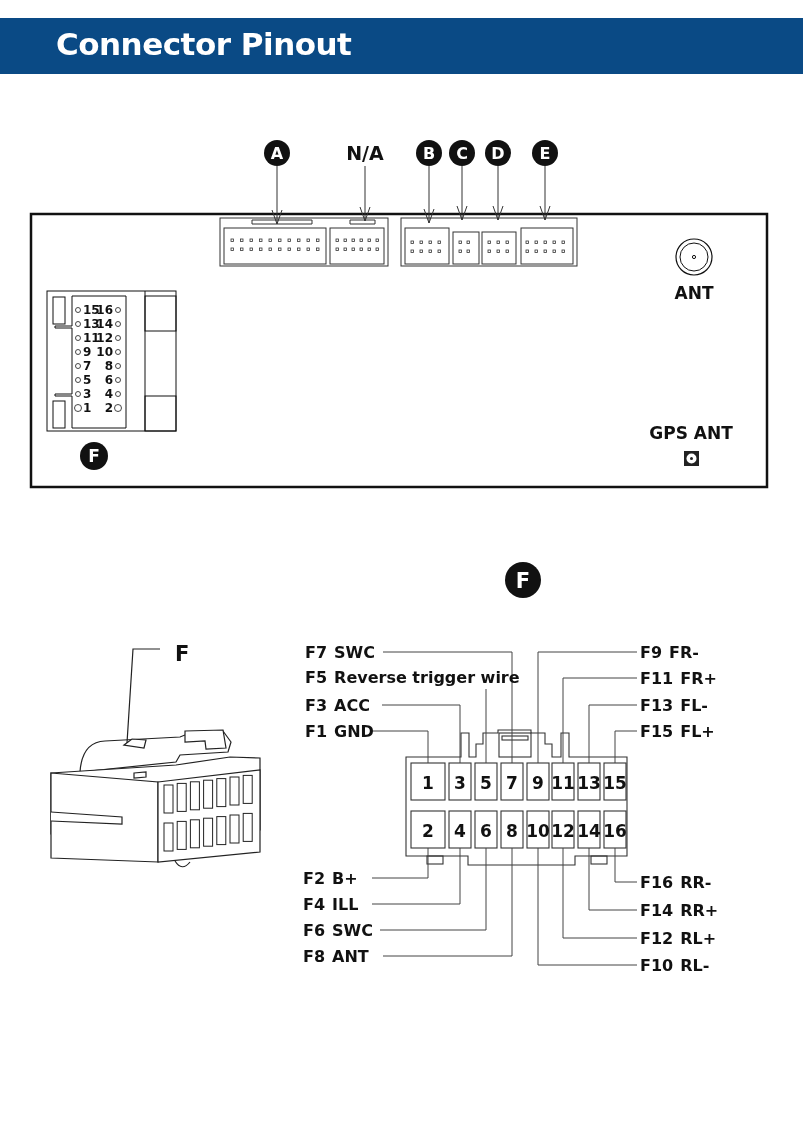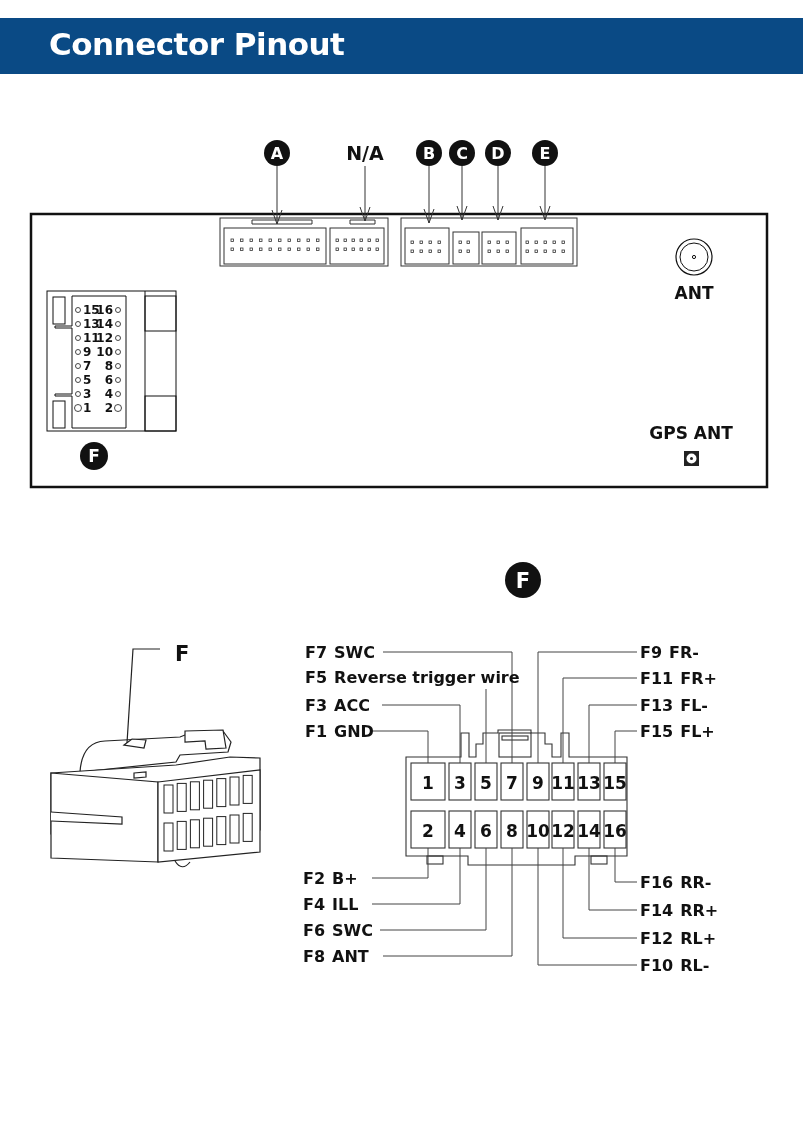--- a/index.html
+++ b/index.html
@@ -1,18 +1,18 @@
 <!DOCTYPE html>
 <html><head>
 <meta charset="utf-8">
 <style>
   html,body{margin:0;padding:0;background:#ffffff;}
   body{width:803px;height:1139px;position:relative;overflow:hidden;font-family:"DejaVu Sans","Liberation Sans",sans-serif;color:#111;}
   .header{position:absolute;left:0;top:18px;width:803px;height:56px;background:#0a4a85;}
-  .header-title{position:absolute;left:49px;top:8px;font-size:31px;font-weight:bold;color:#fff;letter-spacing:-0.5px;font-family:"DejaVu Sans",sans-serif;}
+  .header-title{position:absolute;left:56px;top:8px;font-size:31px;font-weight:bold;color:#fff;letter-spacing:-0.5px;font-family:"DejaVu Sans",sans-serif;}
   svg{position:absolute;left:0;top:0;}
   .lbl{font-family:"DejaVu Sans",sans-serif;font-weight:bold;fill:#111;}
   .pin{font-family:"DejaVu Sans",sans-serif;font-weight:bold;fill:#111;}
   .badge-t{font-family:"DejaVu Sans",sans-serif;font-weight:bold;fill:#fff;}
 </style>
 </head>
 <body>
 
 <div class="header">
   <div class="header-title">Connector Pinout</div>

